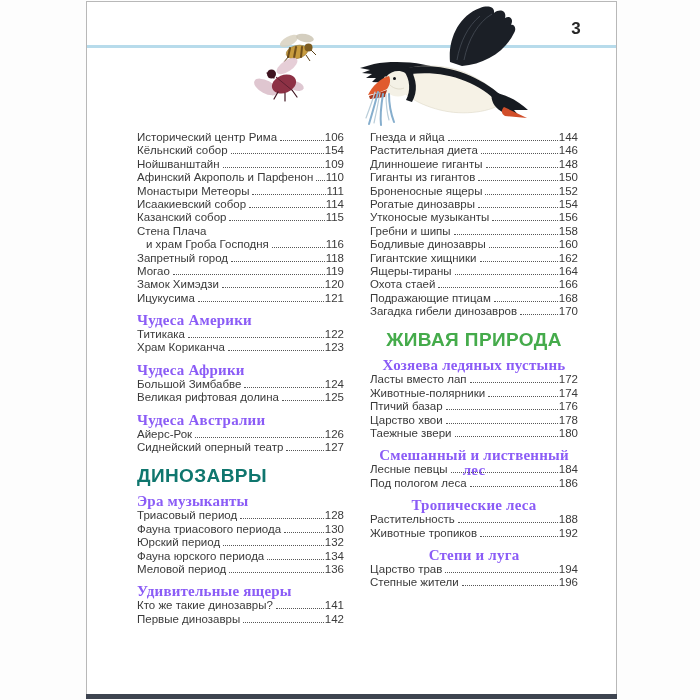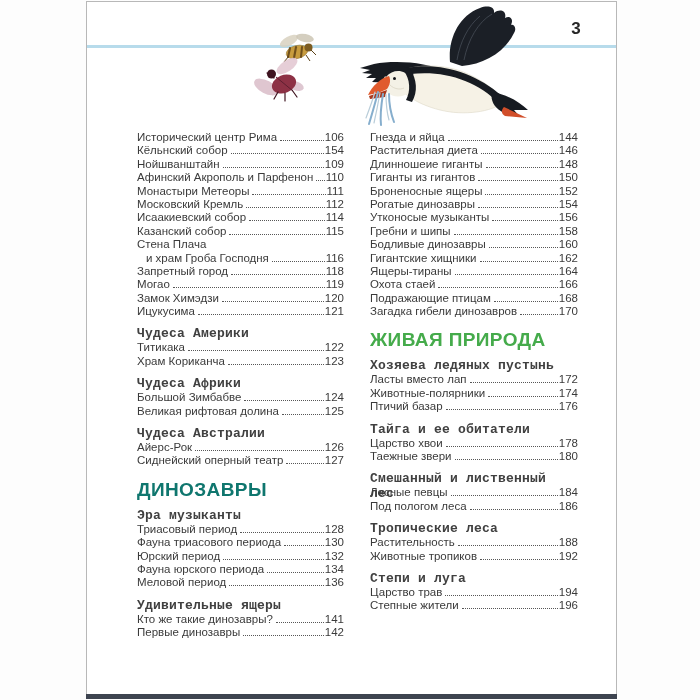--- a/index.html
+++ b/index.html
@@ -13,33 +13,33 @@
                 background:#3e4450; }
   .rule { position:absolute; left:87px; top:45px; width:529px; height:3px;
           background:#b7dbeb; }
   .pagenum { position:absolute; left:562px; top:19px; width:28px; text-align:center;
              font-size:17px; font-weight:bold; color:#262626; }
 
   .illus { position:absolute; }
 
   .col { position:absolute; top:131px; color:#3a3a3a; }
   .col1 { left:137px; width:207px; }
-  .col2 { left:370px; width:208px; }
+  .col2 { left:370px; width:208px;text-align:center; }
 
   .toc-entry { display:flex; align-items:baseline; height:13.4px; line-height:13.4px;
                font-size:11.5px; white-space:nowrap; color:#3a3a3a; }
   .toc-entry.indent { padding-left:9px; }
   .toc-entry .t { flex:0 0 auto; }
   .toc-entry .dots { flex:1 1 auto; min-width:6px; border-bottom:1.3px dotted #575757;
                      margin:0 1px 2.5px 3px; }
   .toc-entry .p { flex:0 0 auto; }
 
   .subsection-title { margin-top:8px; height:15px; line-height:15px;
-                      font-family:Liberation Mono, monospace; font-weight:bold;
-                      font-size:13px; color:#404040; letter-spacing:0.2px; }
+                      font-family:Liberation Serif, serif; font-weight:bold;
+                      font-size:15px; color:#8b5cf6; letter-spacing:0.2px; }
   .section-title { margin-top:12px; margin-bottom:3px; height:20px; line-height:20px;
                    font-weight:800; font-size:19px; letter-spacing:0.4px; }
 </style>
 </head>
 <body>
 
 <div class="page"></div>
 <div class="rule"></div>
 <div class="pagenum">3</div>
 
@@ -141,25 +141,20 @@
       <span class="t">Афинский Акрополь и Парфенон</span>
       <span class="dots"></span>
       <span class="p">110</span>
     </div>
     <div class="toc-entry">
       <span class="t">Монастыри Метеоры</span>
       <span class="dots"></span>
       <span class="p">111</span>
     </div>
     <div class="toc-entry">
-      <span class="t">Московский Кремль</span>
-      <span class="dots"></span>
-      <span class="p">112</span>
-    </div>
-    <div class="toc-entry">
       <span class="t">Исаакиевский собор</span>
       <span class="dots"></span>
       <span class="p">114</span>
     </div>
     <div class="toc-entry">
       <span class="t">Казанский собор</span>
       <span class="dots"></span>
       <span class="p">115</span>
     </div>
     <div class="toc-entry">
@@ -343,21 +338,20 @@
     <div class="toc-entry">
       <span class="t">Животные-полярники</span>
       <span class="dots"></span>
       <span class="p">174</span>
     </div>
     <div class="toc-entry">
       <span class="t">Птичий базар</span>
       <span class="dots"></span>
       <span class="p">176</span>
     </div>
-    <div class="subsection-title">Тайга и ее обитатели</div>
     <div class="toc-entry">
       <span class="t">Царство хвои</span>
       <span class="dots"></span>
       <span class="p">178</span>
     </div>
     <div class="toc-entry">
       <span class="t">Таежные звери</span>
       <span class="dots"></span>
       <span class="p">180</span>
     </div>

